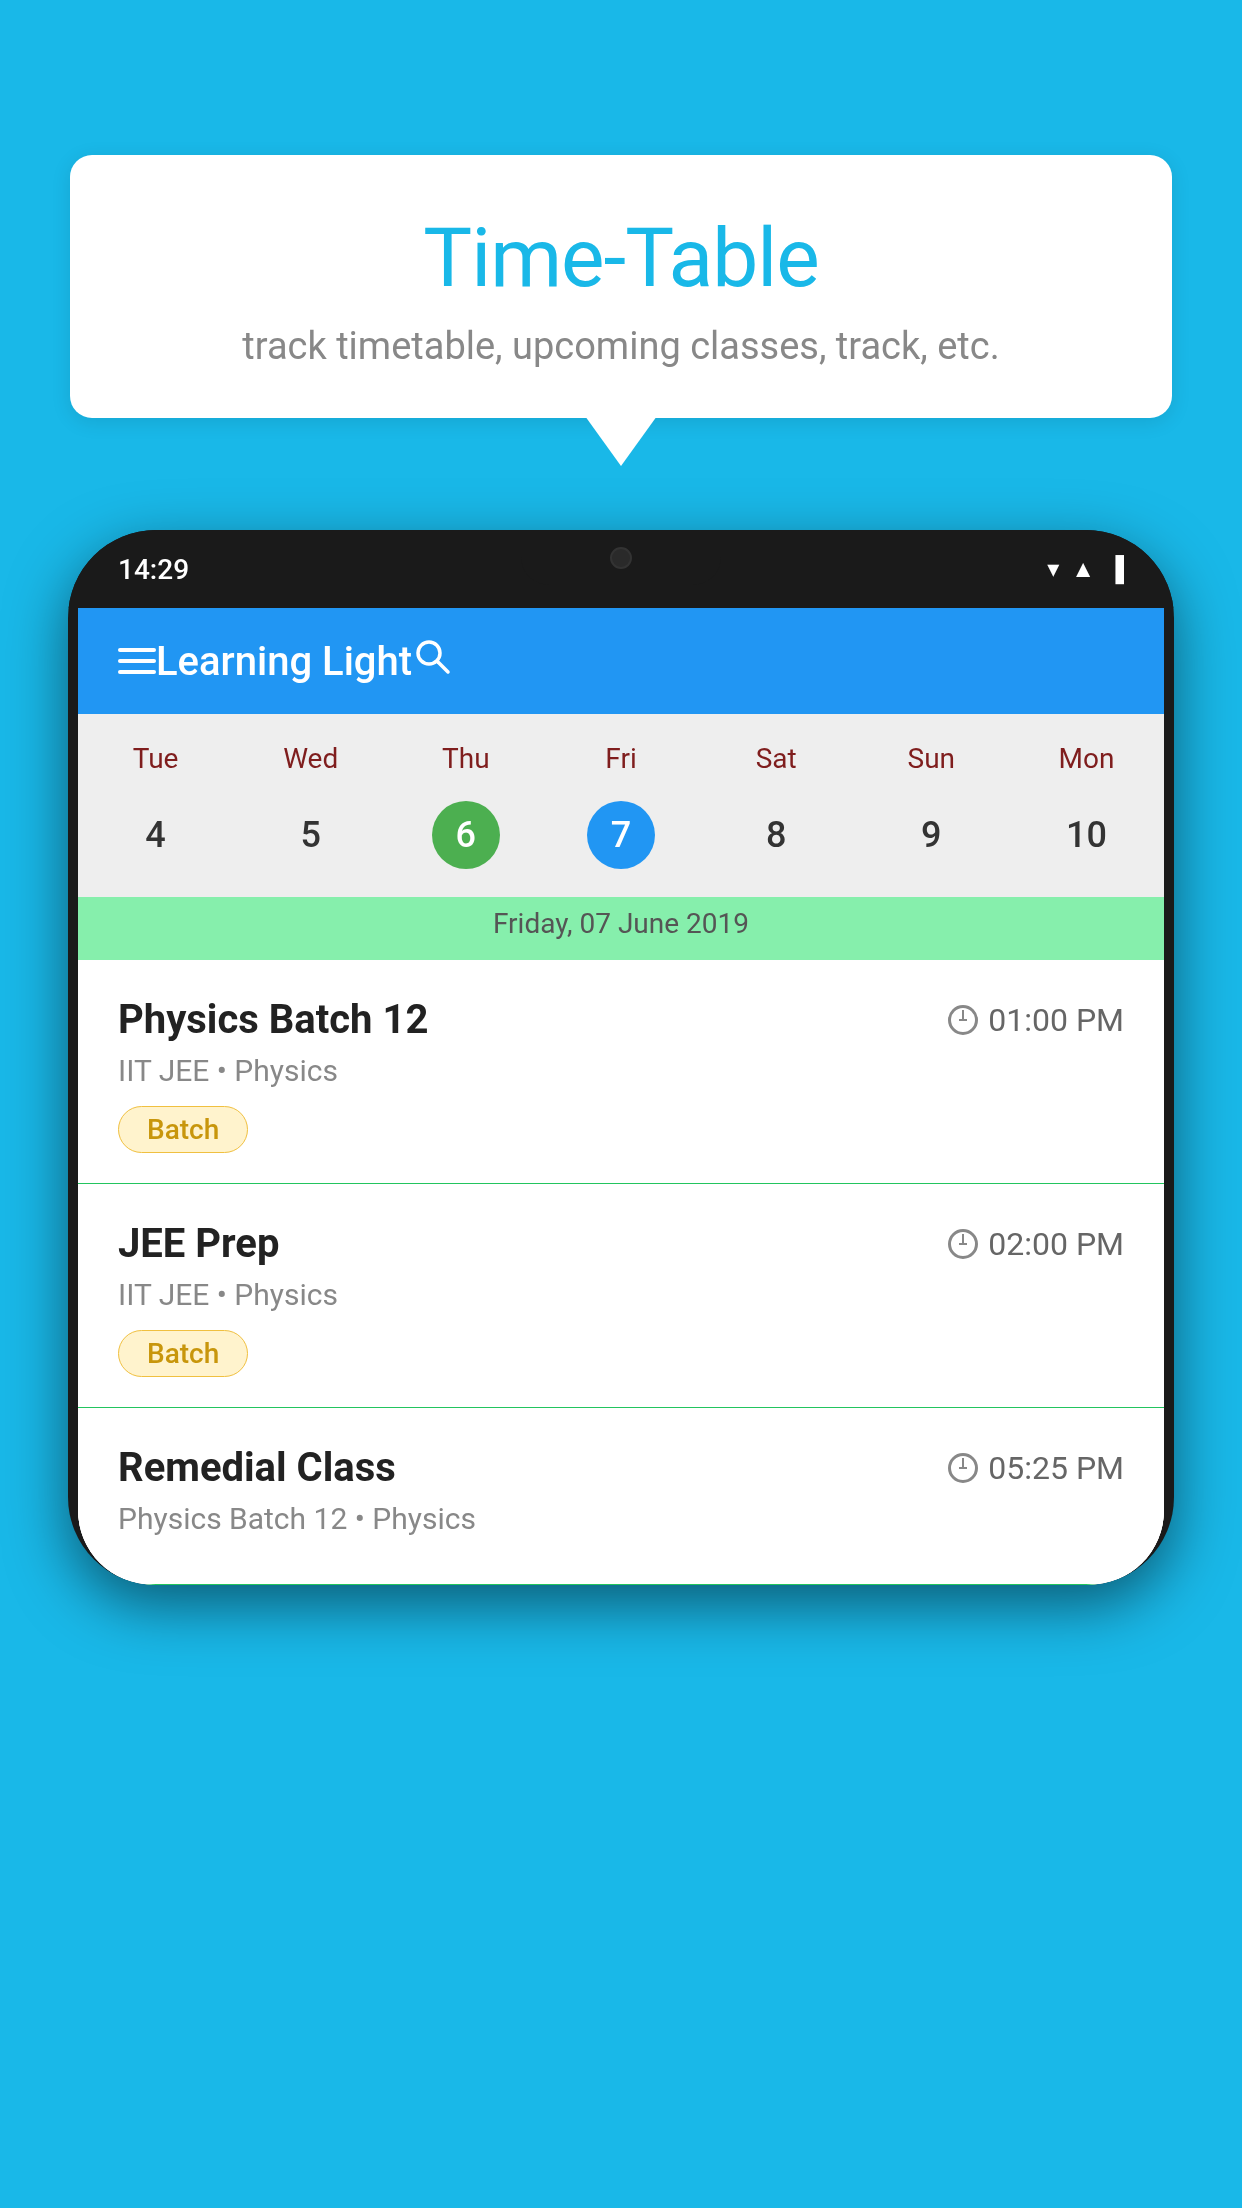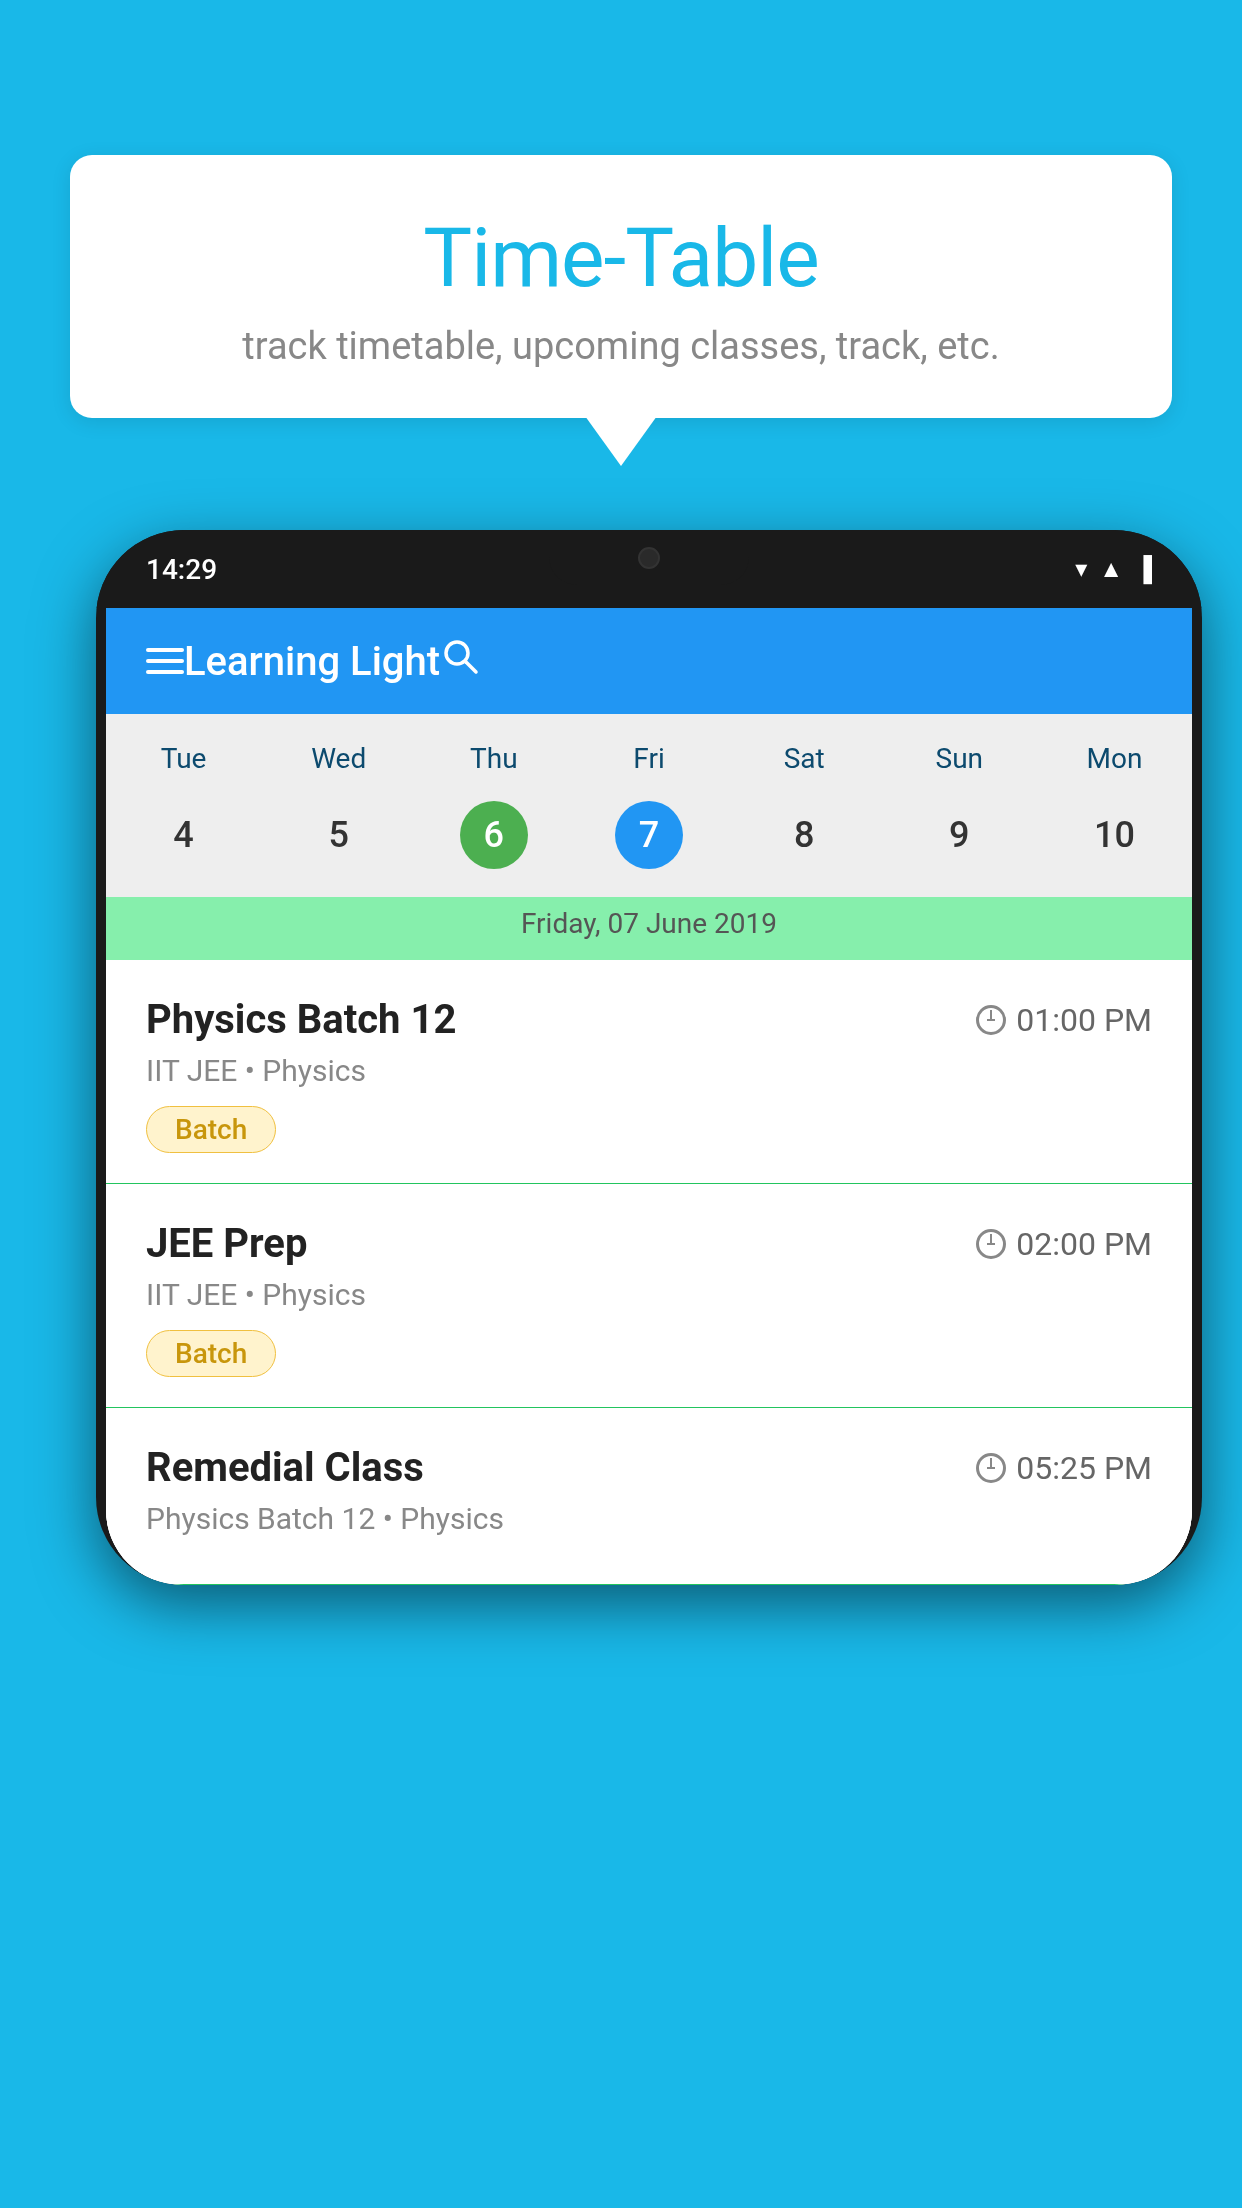--- a/index.html
+++ b/index.html
@@ -67,21 +67,20 @@
     }
 
     .phone {
       background: #1a1a1a;
       border-radius: 88px;
       padding: 0;
       position: relative;
       width: 100%;
       box-shadow: 0 20px 60px rgba(0,0,0,0.5);
       overflow: hidden;
-      margin-left: 28px;
     }
 
     
     .phone-top {
       background: #1a1a1a;
       height: 78px;
       position: relative;
       display: flex;
       align-items: center;
       justify-content: space-between;
@@ -181,21 +180,21 @@
 
     .days-header {
       display: grid;
       grid-template-columns: repeat(7, 1fr);
       padding: 20px 0 10px;
     }
 
     .day-label {
       text-align: center;
       font-size: 28px;
-      color: #0c4a6e;
+      color: #7f1d1d;
       font-weight: 400;
       padding: 8px 0;
     }
 
     .dates-row {
       display: grid;
       grid-template-columns: repeat(7, 1fr);
       padding: 0 0 20px;
     }
 

